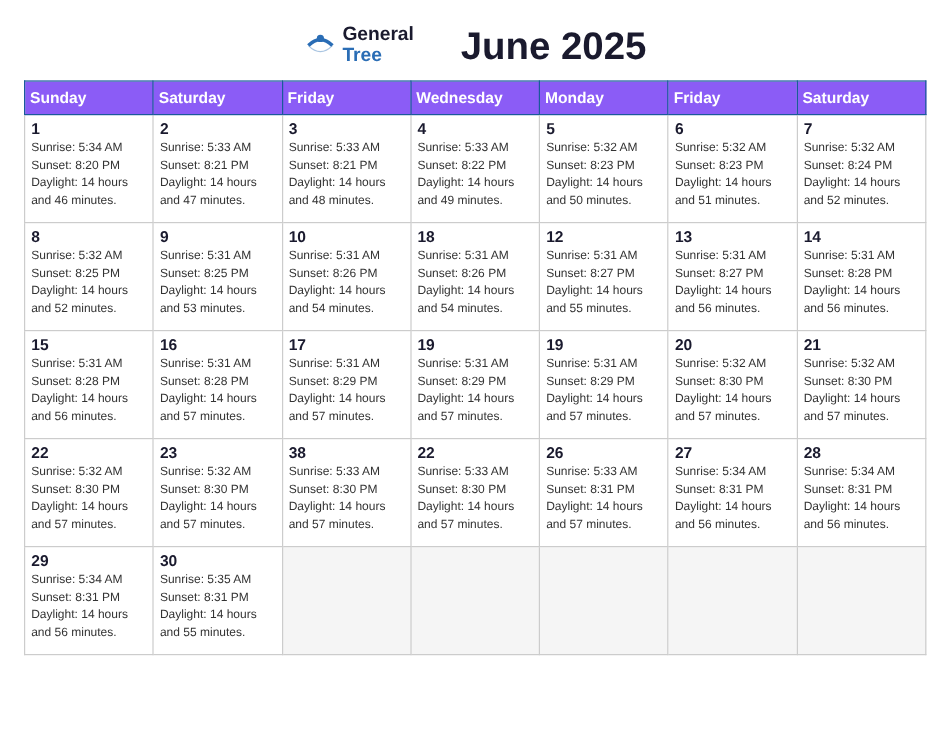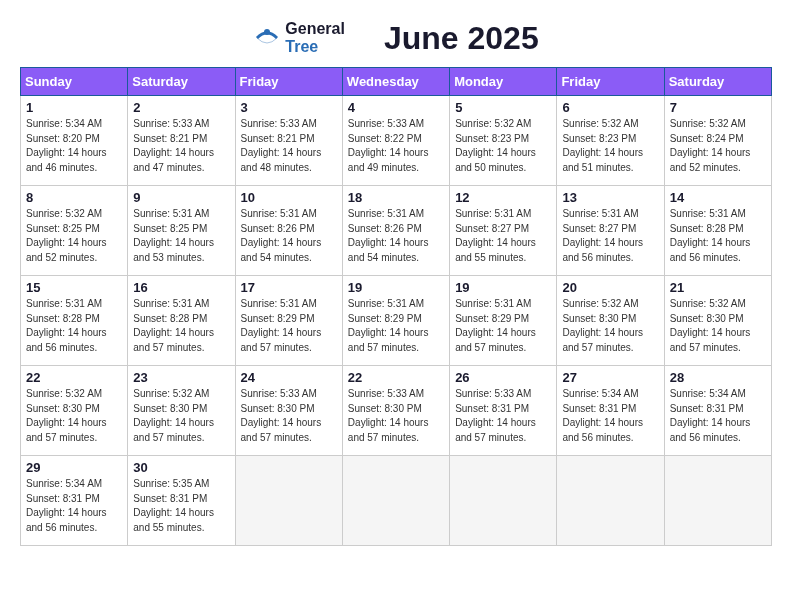--- a/index.html
+++ b/index.html
@@ -221,21 +221,21 @@
       <tr>
         <td>
         <span class="day-num">22</span>
         <span class="day-info">Sunrise: 5:32 AM<br>Sunset: 8:30 PM<br>Daylight: 14 hours and 57 minutes.</span>
       </td>
         <td>
         <span class="day-num">23</span>
         <span class="day-info">Sunrise: 5:32 AM<br>Sunset: 8:30 PM<br>Daylight: 14 hours and 57 minutes.</span>
       </td>
         <td>
-        <span class="day-num">24</span>
+        <span class="day-num">38</span>
         <span class="day-info">Sunrise: 5:33 AM<br>Sunset: 8:30 PM<br>Daylight: 14 hours and 57 minutes.</span>
       </td>
         <td>
         <span class="day-num">22</span>
         <span class="day-info">Sunrise: 5:33 AM<br>Sunset: 8:30 PM<br>Daylight: 14 hours and 57 minutes.</span>
       </td>
         <td>
         <span class="day-num">26</span>
         <span class="day-info">Sunrise: 5:33 AM<br>Sunset: 8:31 PM<br>Daylight: 14 hours and 57 minutes.</span>
       </td>

